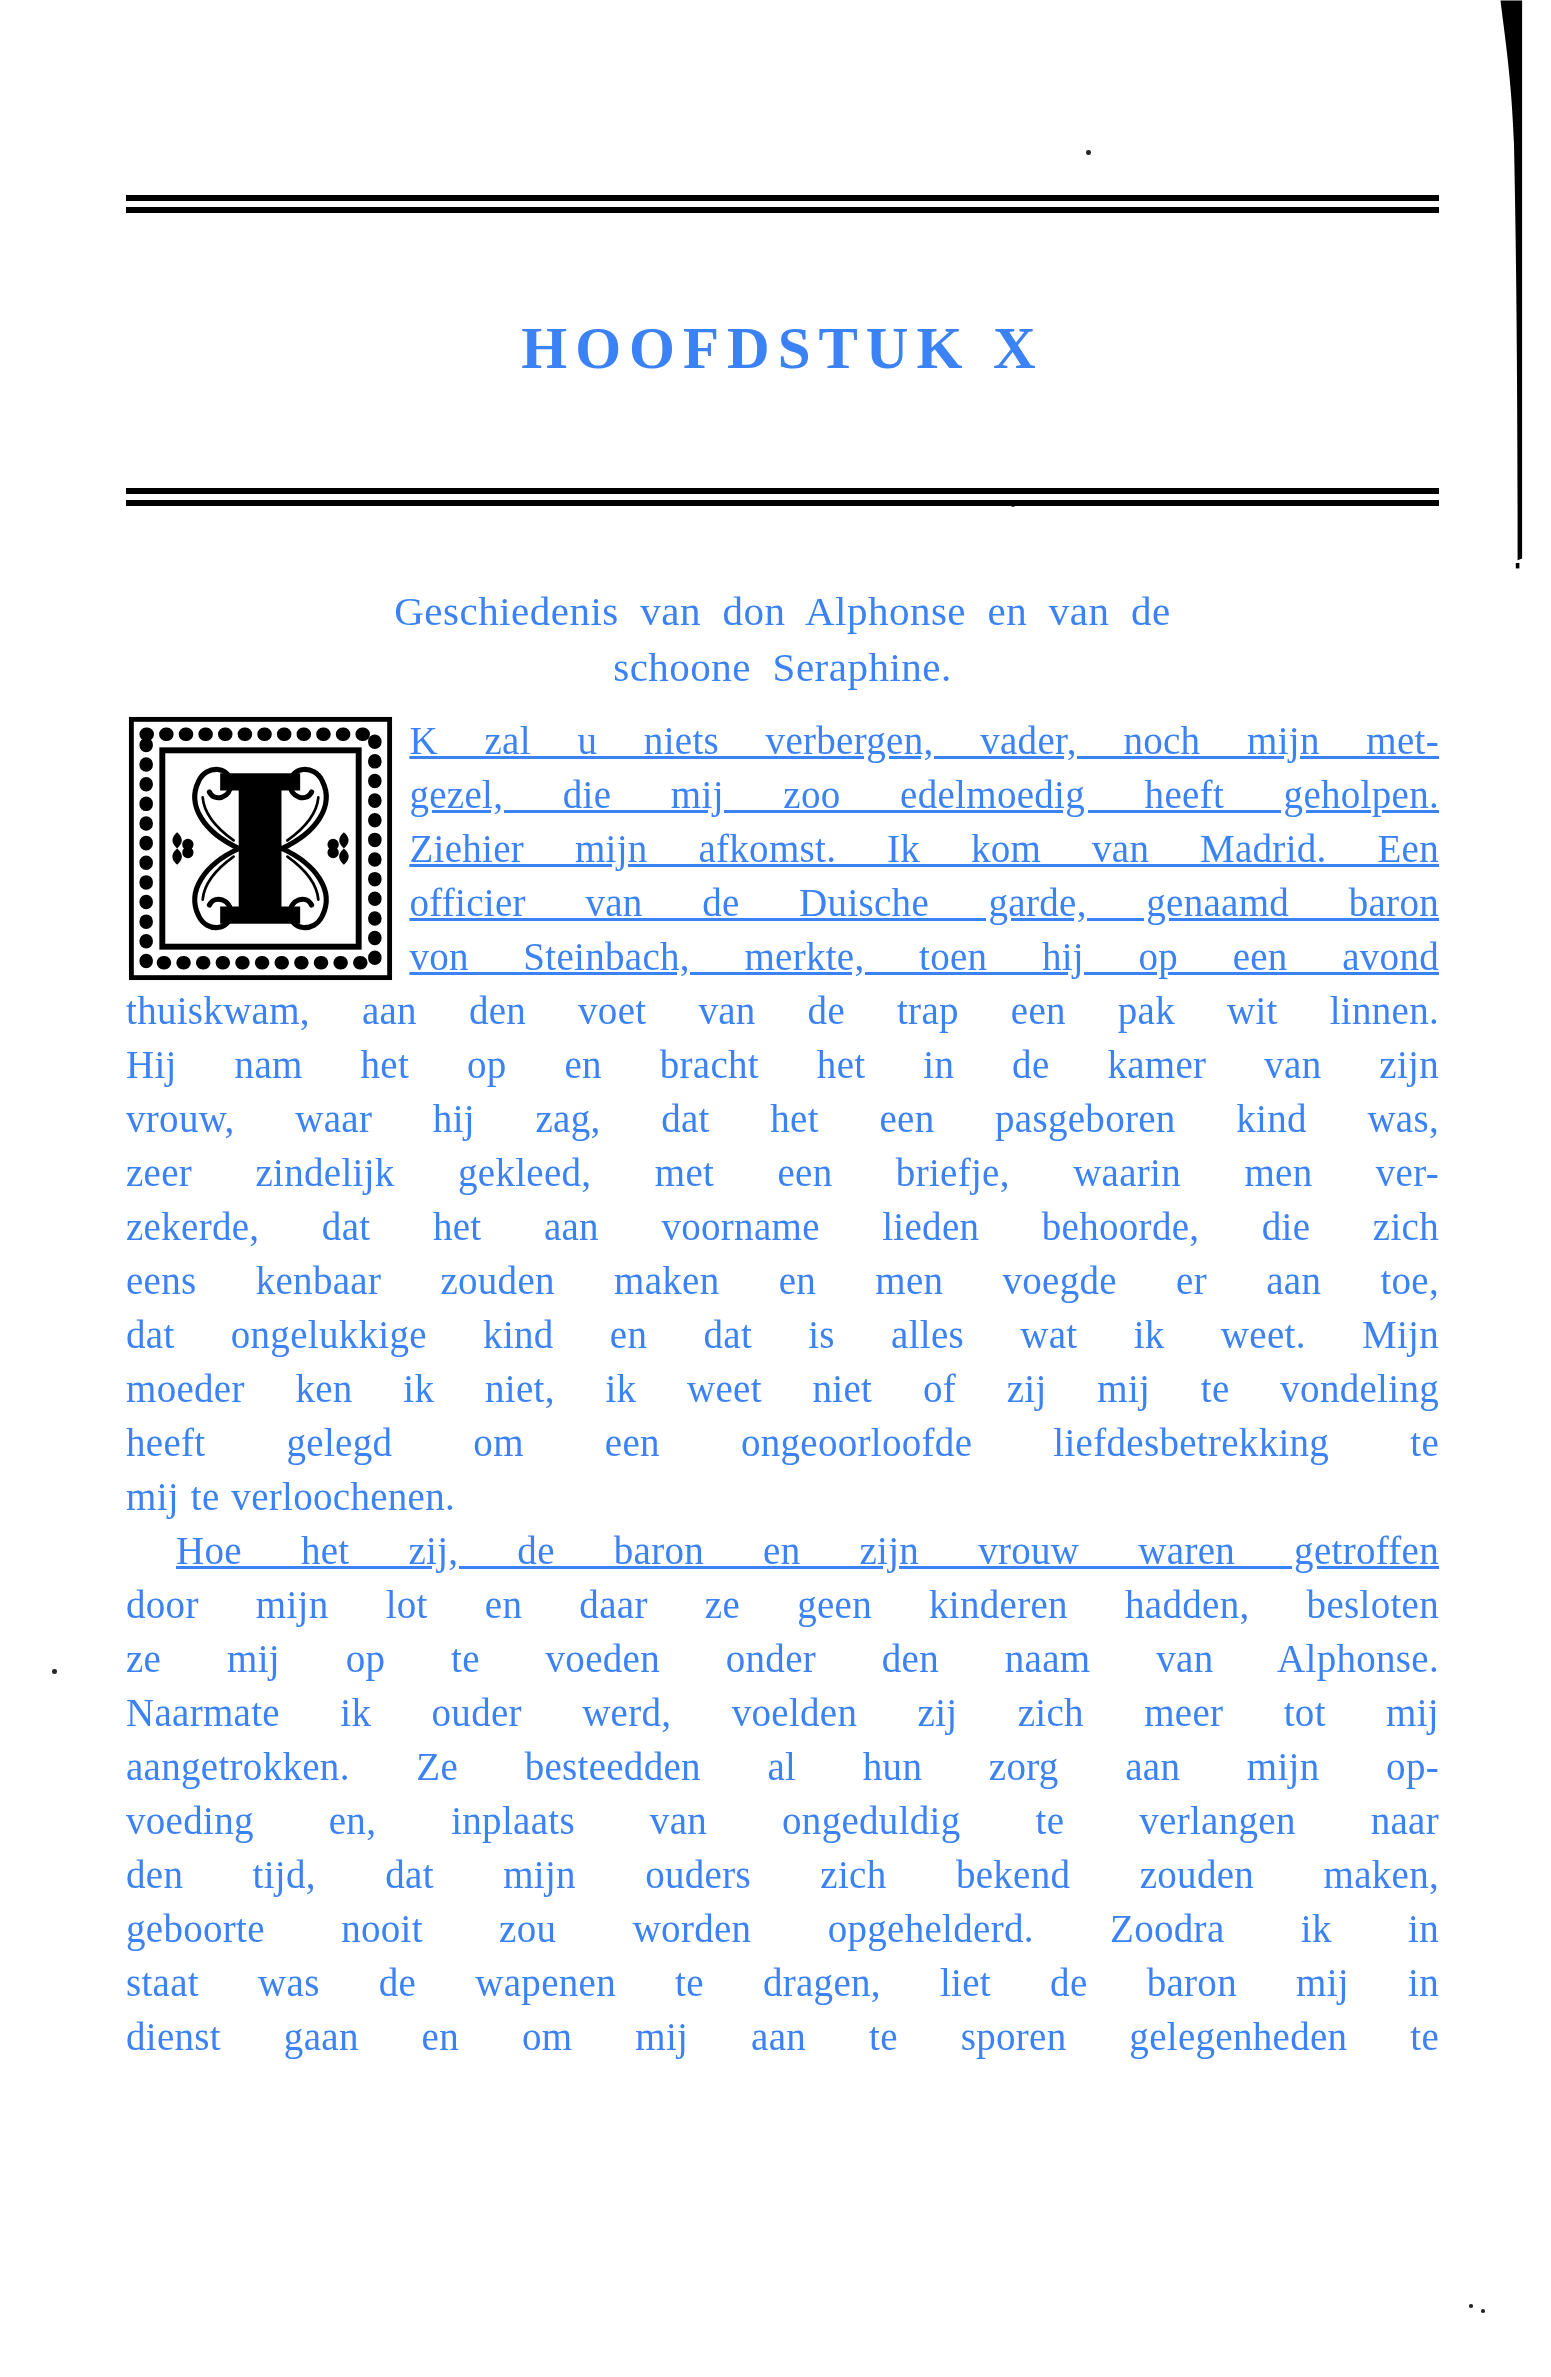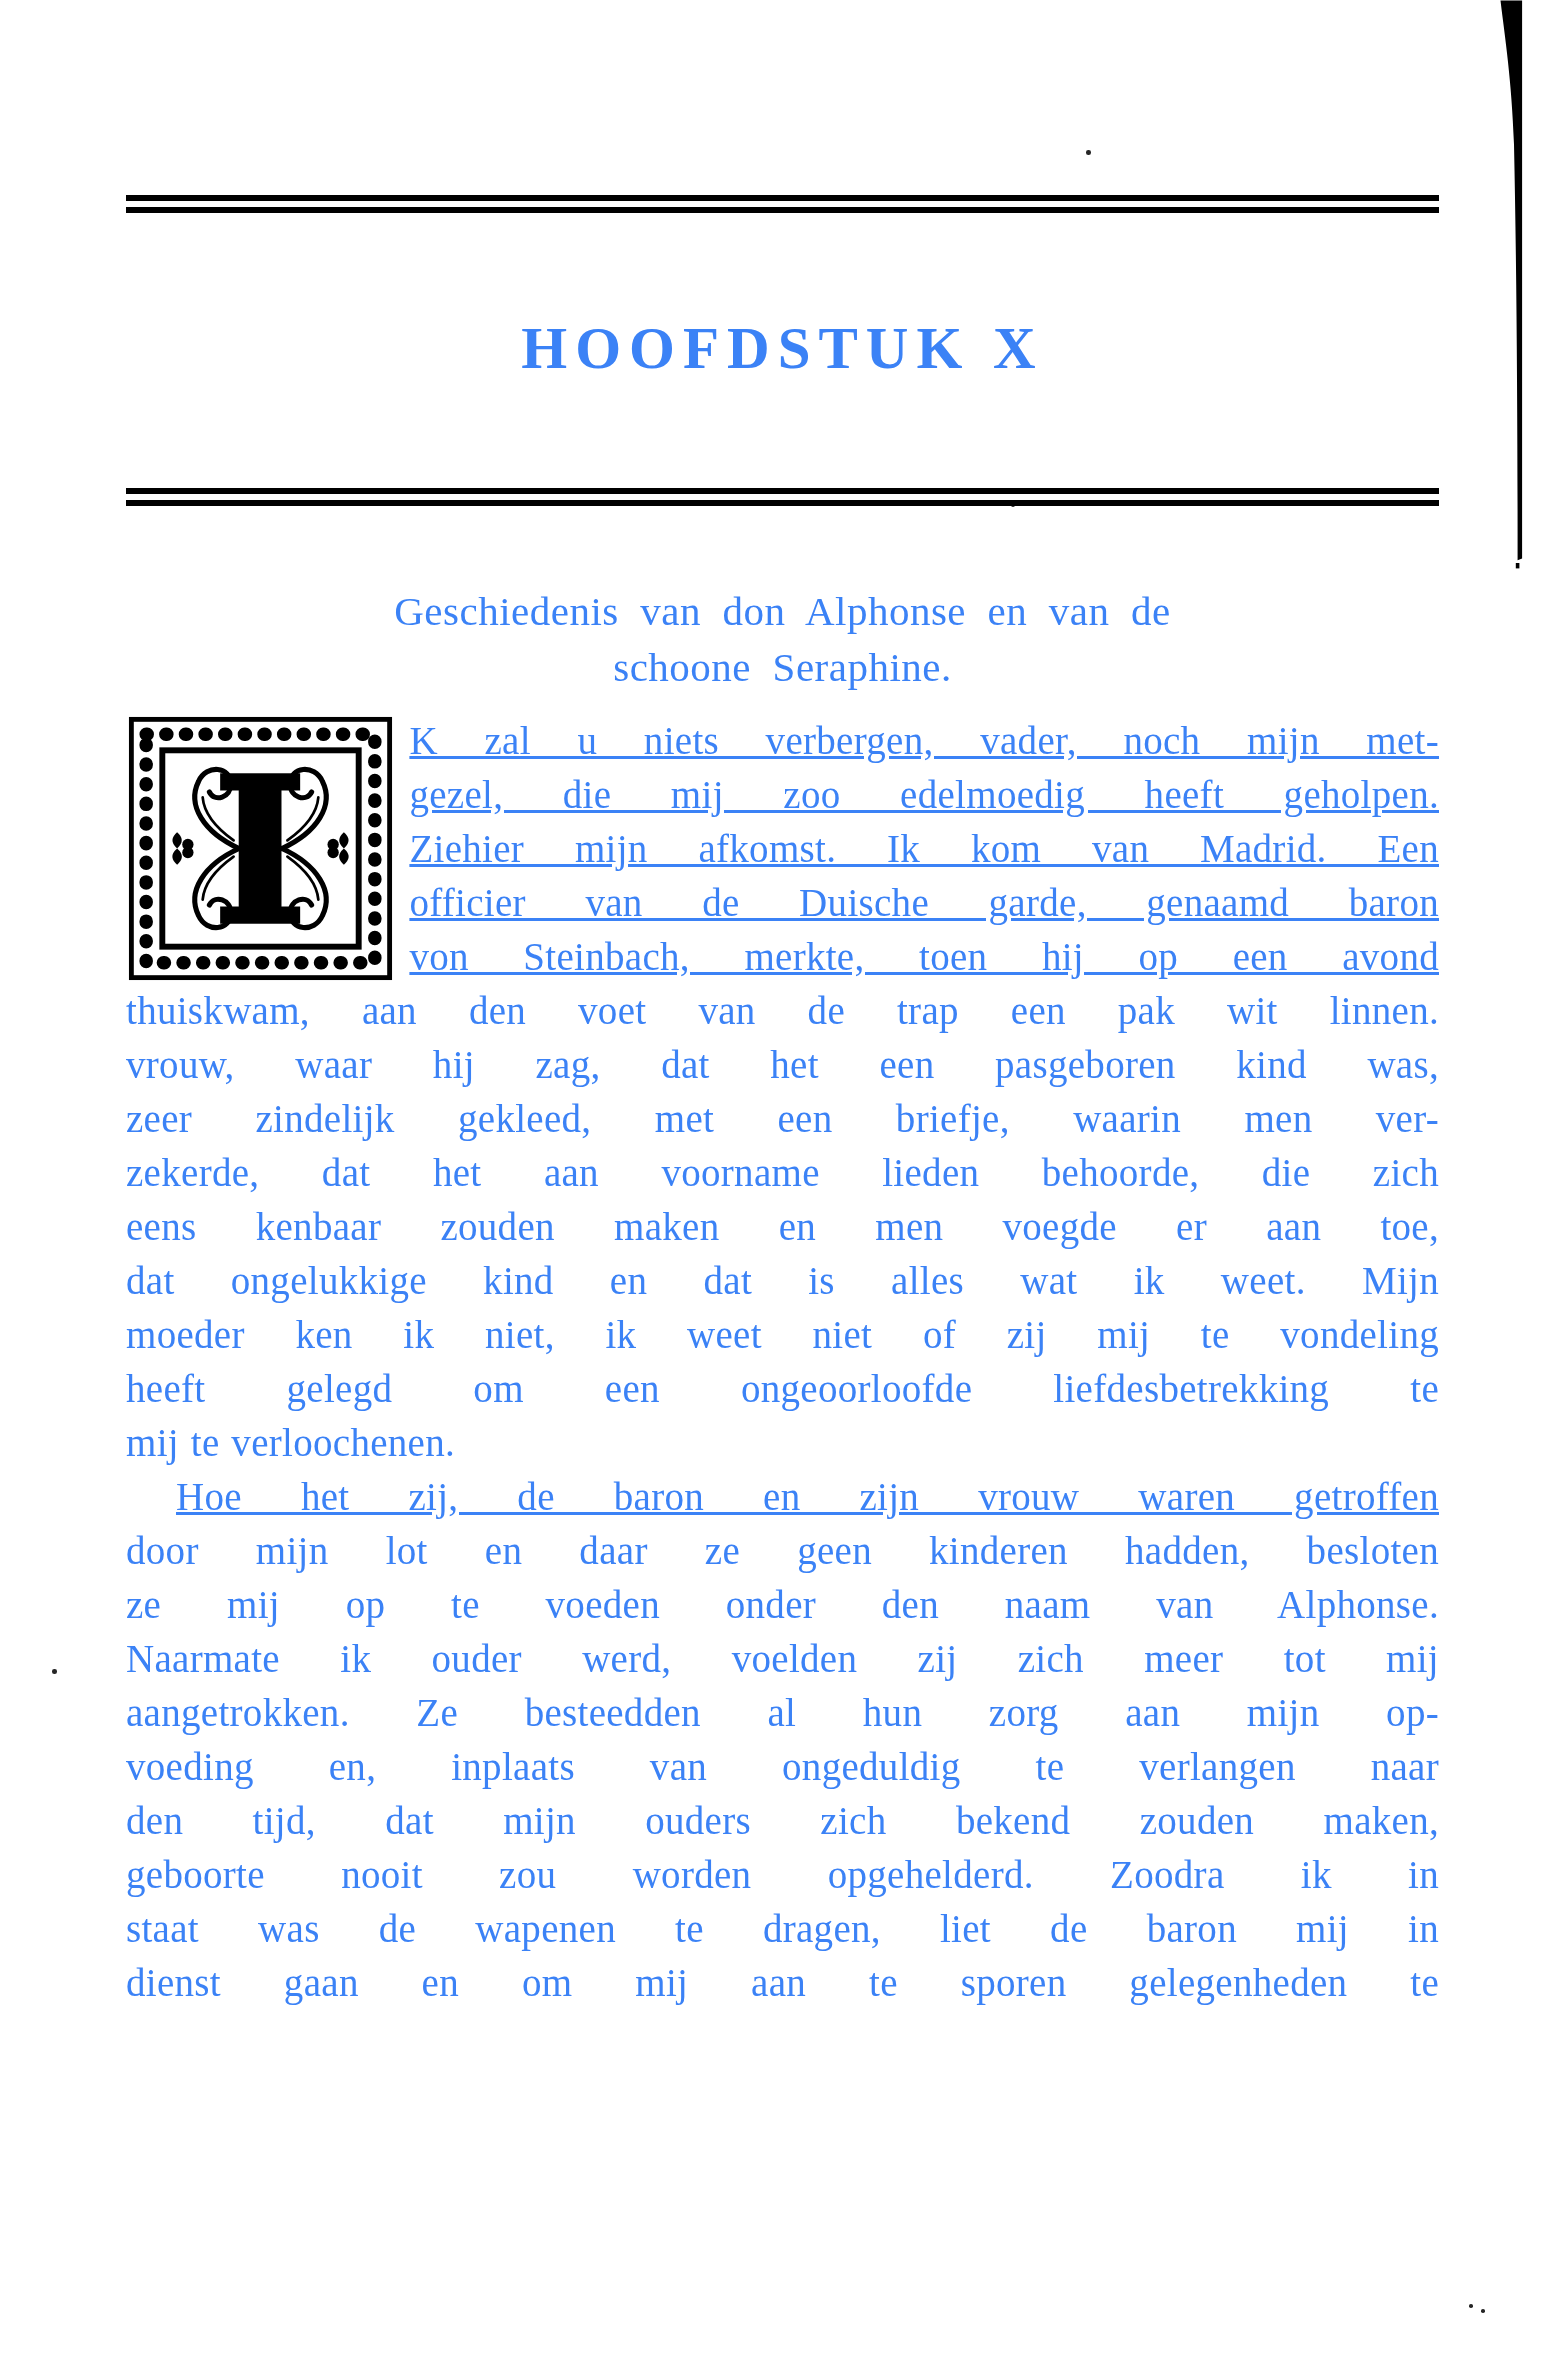--- a/index.html
+++ b/index.html
@@ -110,20 +110,21 @@
           <div class="bodyline">K zal u niets verbergen, vader, noch mijn met-</div>
           <div class="bodyline">gezel, die mij zoo edelmoedig heeft geholpen.</div>
           <div class="bodyline">Ziehier mijn afkomst. Ik kom van Madrid. Een</div>
           <div class="bodyline">officier van de Duische garde, genaamd baron</div>
           <div class="bodyline">von Steinbach, merkte, toen hij op een avond</div>
         </div>
     </div>
 
     <div>
         <div class="bodyline">thuiskwam, aan den voet van de trap een pak wit linnen.</div>
+        <div class="bodyline">Hij nam het op en bracht het in de kamer van zijn</div>
         <div class="bodyline">vrouw, waar hij zag, dat het een pasgeboren kind was,</div>
         <div class="bodyline">zeer zindelijk gekleed, met een briefje, waarin men ver-</div>
         <div class="bodyline">zekerde, dat het aan voorname lieden behoorde, die zich</div>
         <div class="bodyline">eens kenbaar zouden maken en men voegde er aan toe,</div>
         <div class="bodyline">dat ongelukkige kind en dat is alles wat ik weet. Mijn</div>
         <div class="bodyline">moeder ken ik niet, ik weet niet of zij mij te vondeling</div>
         <div class="bodyline">heeft gelegd om een ongeoorloofde liefdesbetrekking te</div>
         <div class="bodyline nojust">mij te verloochenen.</div>
         <div class="bodyline indent">Hoe het zij, de baron en zijn vrouw waren getroffen</div>
         <div class="bodyline">door mijn lot en daar ze geen kinderen hadden, besloten</div>

